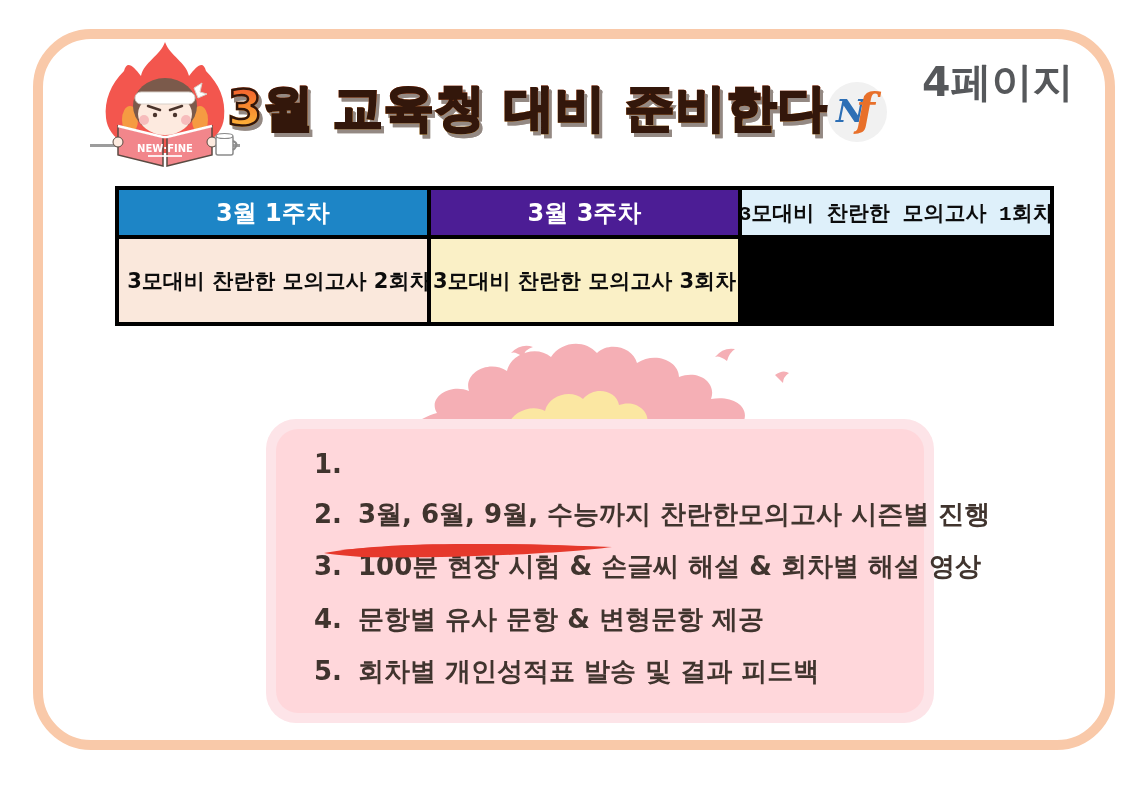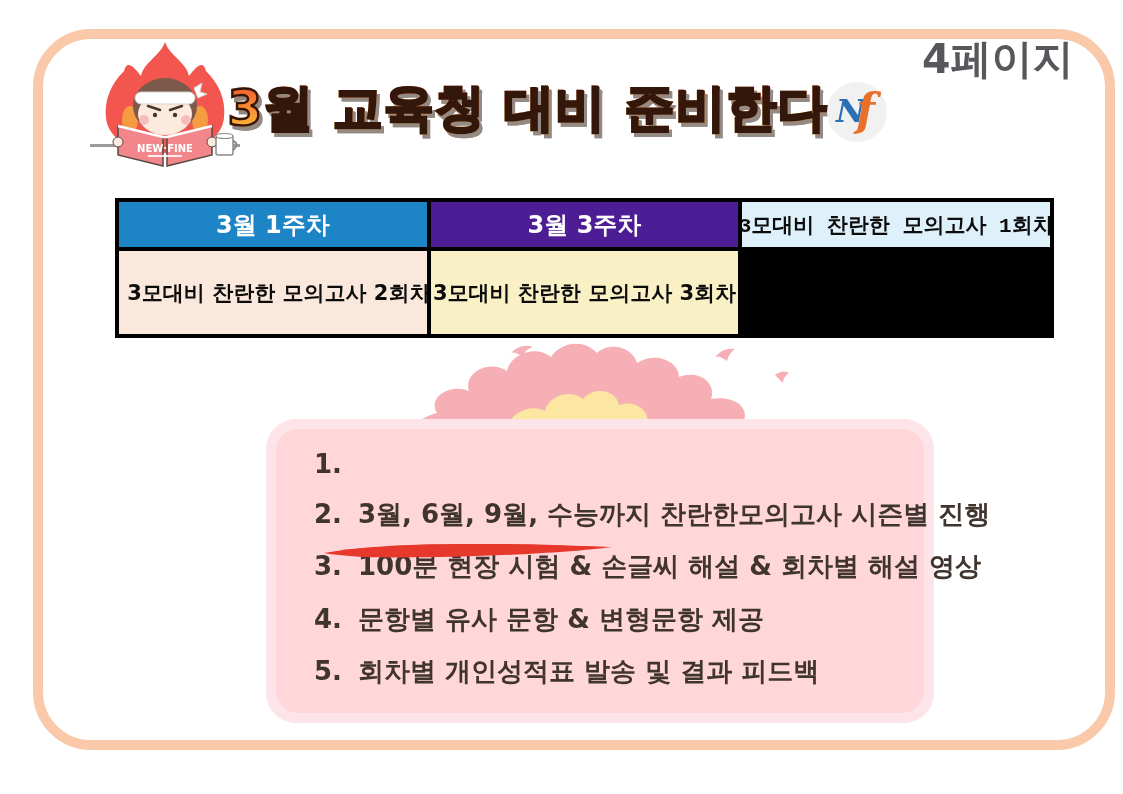--- a/index.html
+++ b/index.html
@@ -37,28 +37,28 @@
   }
   .logo-badge .n {
     position:absolute; left:9px; top:10px; font-family:"DejaVu Serif","Liberation Serif",serif;
     font-style:italic; font-weight:bold; font-size:32px; color:#2d6fb5;
   }
   .logo-badge .f {
     position:absolute; left:29px; top:2px; font-family:"DejaVu Serif","Liberation Serif",serif;
     font-style:italic; font-weight:bold; font-size:44px; color:#e8702a;
   }
   .page-number {
-    position:absolute; left:922px; top:32px; width:180px;
+    position:absolute; left:922px; top:55px; width:180px;
     font-size:41px; font-weight:bold; color:#56585b; letter-spacing:0px; white-space:nowrap;
   }
   
   .sch-table {
     position:absolute; left:115px; top:186px; width:939px; height:140px;
     display:grid; grid-template-columns:1fr 1fr 1fr; grid-template-rows:45px 1fr;
-    border:4px solid #000; background:#000; grid-gap:4px;margin-top:12px;
+    border:4px solid #000; background:#000; grid-gap:4px;
   }
   .sch-h {
     display:flex; align-items:center; justify-content:center;
     color:#fff; font-size:24px; font-weight:bold; white-space:nowrap; overflow:hidden;
   }
   .sch-c {
     display:flex; align-items:center; justify-content:center;
     color:#0c0c0c; font-size:21px; font-weight:bold; white-space:nowrap; overflow:hidden;
   }
   

